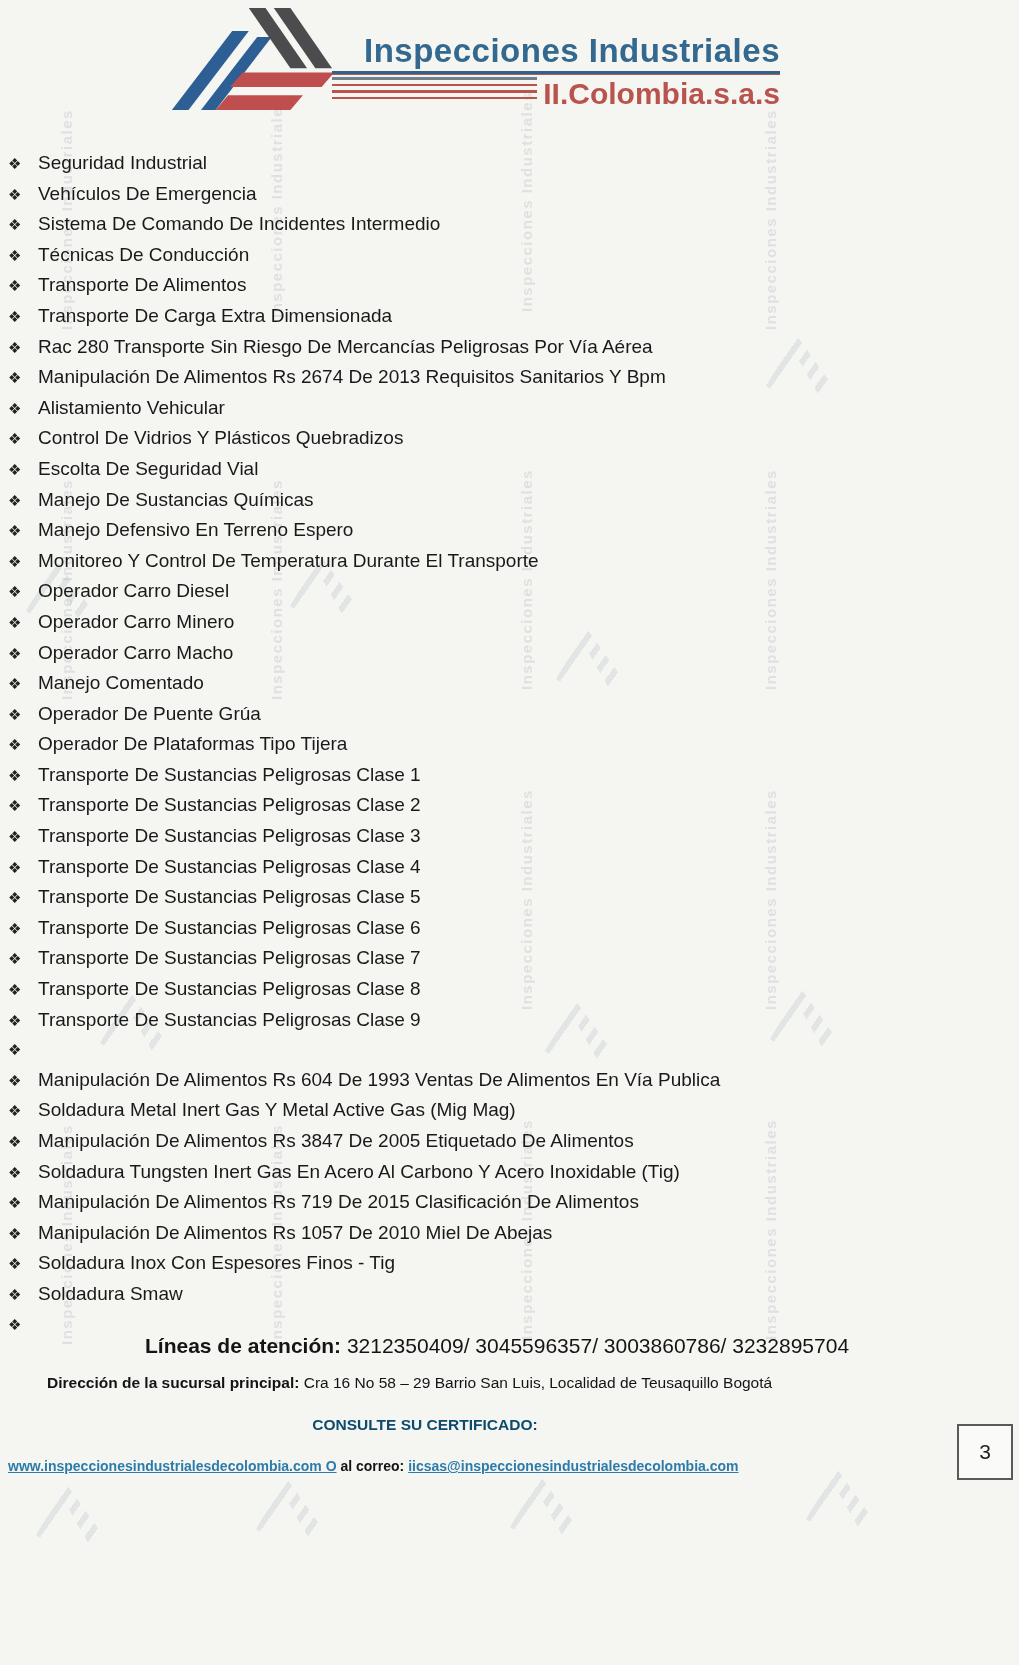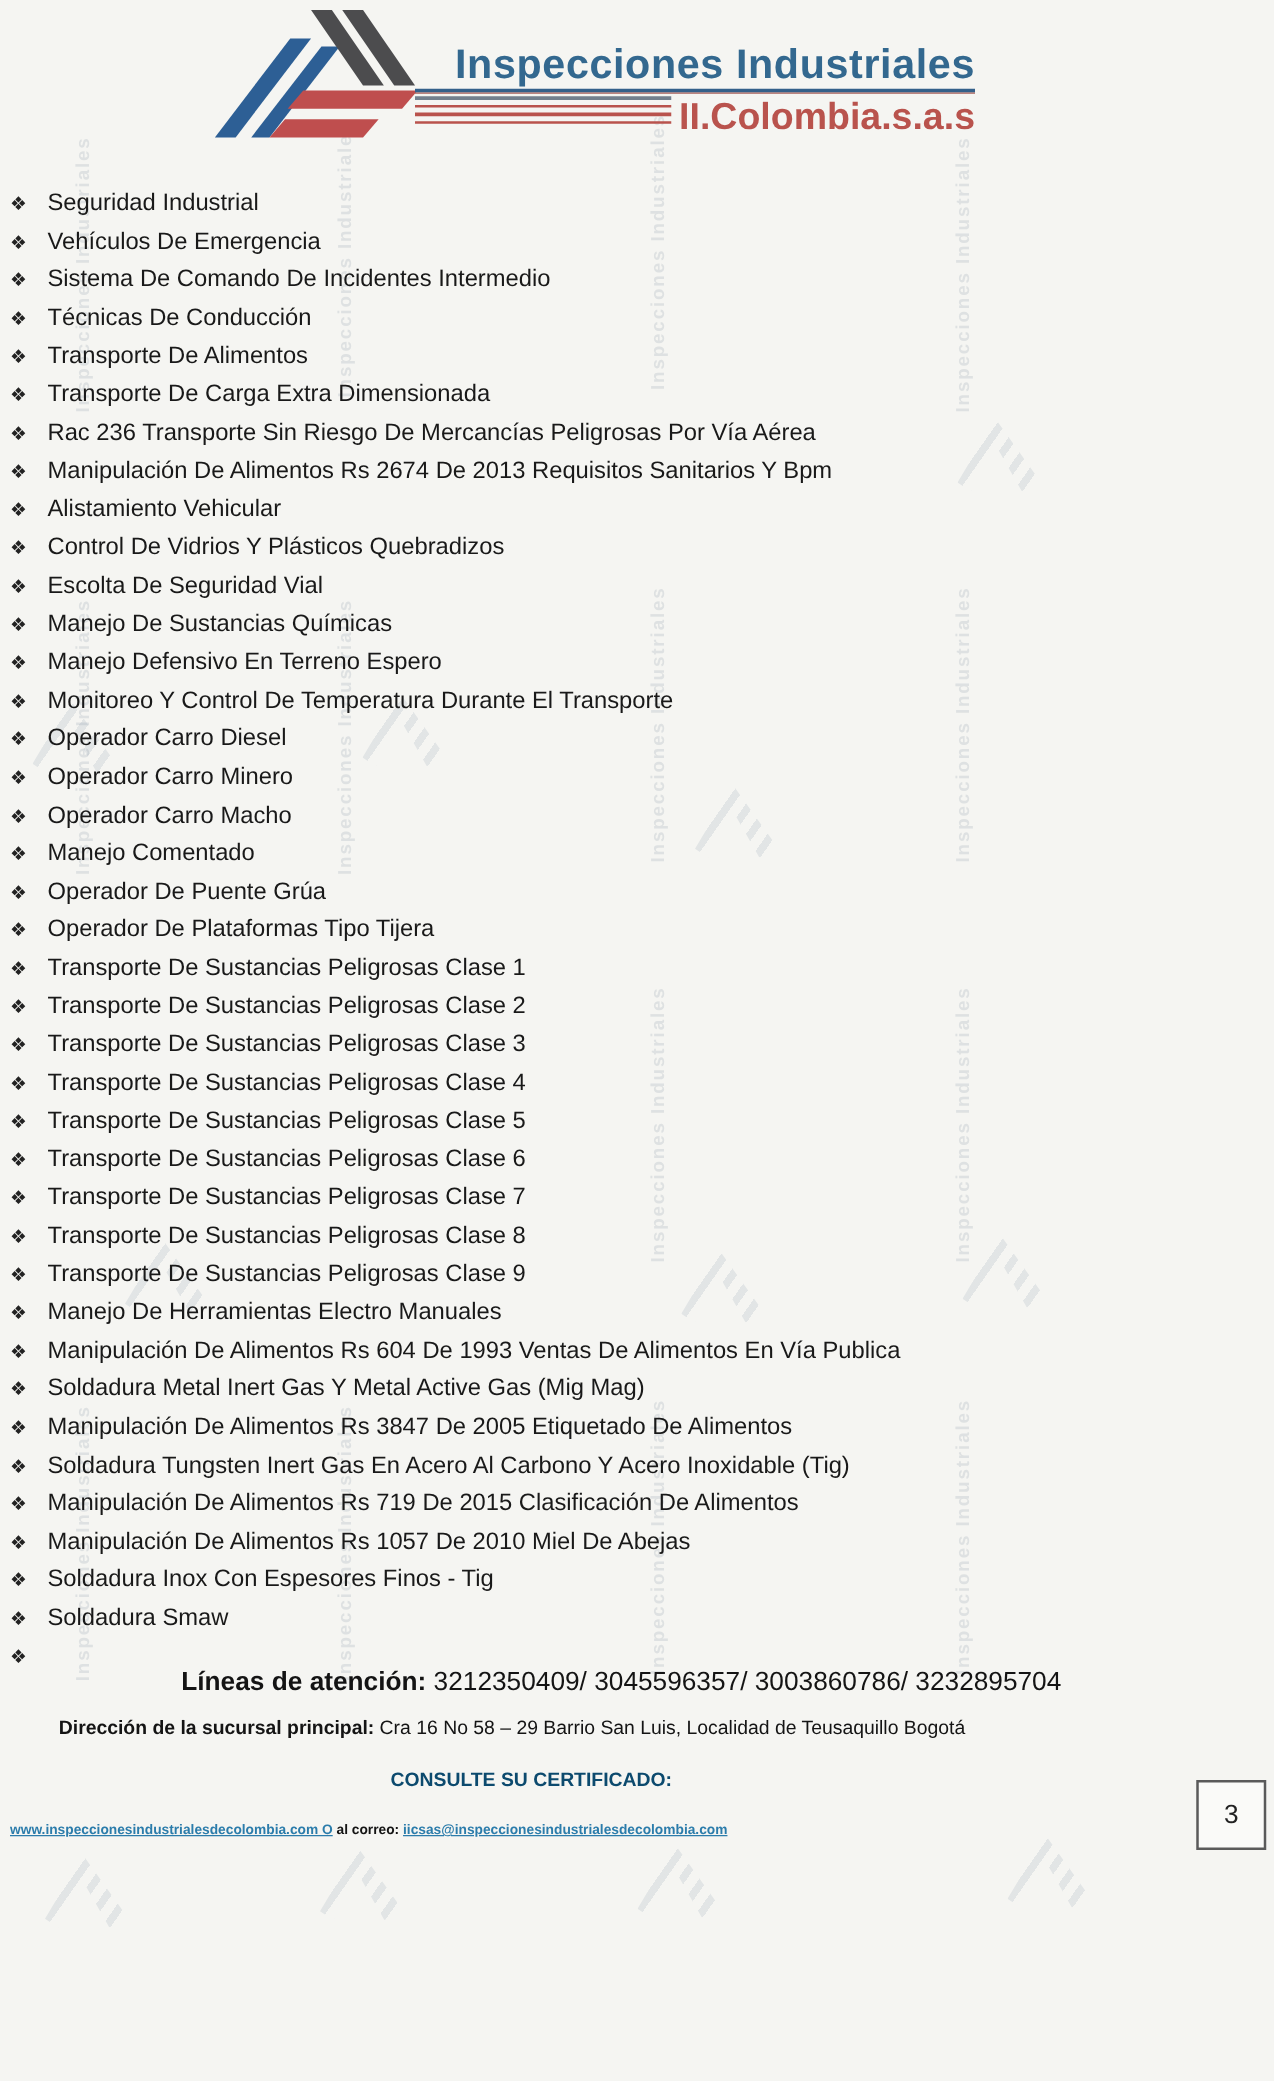--- a/index.html
+++ b/index.html
@@ -51,21 +51,21 @@
     position:absolute;top:148px;left:8px;z-index:1;
     margin:0;padding:0;list-style:none;width:980px;
   }
   .courses li{display:flex;align-items:baseline;line-height:29.6px;font-size:19px;color:#191919;}
   .courses .bullet{flex:0 0 30px;font-size:15px;color:#222;}
   .courses .item-text{white-space:nowrap;}
   
   .f-lines{position:absolute;top:1334px;left:145px;z-index:1;font-size:21px;color:#141414;}
   .f-address{position:absolute;top:1374px;left:47px;z-index:1;font-size:15.5px;color:#141414;}
   .f-cert{position:absolute;top:1416px;left:0;width:850px;z-index:1;text-align:center;font-weight:bold;font-size:15.5px;color:#0c4a6e;}
-  .f-links{position:absolute;top:1458px;left:8px;z-index:1;font-size:11px;font-weight:bold;color:#141414;}
+  .f-links{position:absolute;top:1458px;left:8px;z-index:1;font-size:14px;font-weight:bold;color:#141414;}
   .lbl{font-weight:bold;}
   .link{color:#2b7cab;text-decoration:underline;cursor:pointer;}
   .page-num{
     position:absolute;left:957px;top:1424px;z-index:1;
     width:52px;height:52px;border:2px solid #5a5a5a;background:#fafaf8;
     display:flex;align-items:center;justify-content:center;
     font-size:21px;color:#222;
   }
 </style>
 </head>
@@ -146,21 +146,21 @@
       <li>
         <span class="bullet">❖</span>
         <span class="item-text">Transporte De Alimentos</span>
       </li>
       <li>
         <span class="bullet">❖</span>
         <span class="item-text">Transporte De Carga Extra Dimensionada</span>
       </li>
       <li>
         <span class="bullet">❖</span>
-        <span class="item-text">Rac 236 Transporte Sin Riesgo De Mercancías Peligrosas Por Vía Aérea</span>
+        <span class="item-text">Rac 280 Transporte Sin Riesgo De Mercancías Peligrosas Por Vía Aérea</span>
       </li>
       <li>
         <span class="bullet">❖</span>
         <span class="item-text">Manipulación De Alimentos Rs 2674 De 2013 Requisitos Sanitarios Y Bpm</span>
       </li>
       <li>
         <span class="bullet">❖</span>
         <span class="item-text">Alistamiento Vehicular</span>
       </li>
       <li>
@@ -238,21 +238,20 @@
       <li>
         <span class="bullet">❖</span>
         <span class="item-text">Transporte De Sustancias Peligrosas Clase 8</span>
       </li>
       <li>
         <span class="bullet">❖</span>
         <span class="item-text">Transporte De Sustancias Peligrosas Clase 9</span>
       </li>
       <li>
         <span class="bullet">❖</span>
-        <span class="item-text">Manejo De Herramientas Electro Manuales</span>
       </li>
       <li>
         <span class="bullet">❖</span>
         <span class="item-text">Manipulación De Alimentos Rs 604 De 1993 Ventas De Alimentos En Vía Publica</span>
       </li>
       <li>
         <span class="bullet">❖</span>
         <span class="item-text">Soldadura Metal Inert Gas Y Metal Active Gas (Mig Mag)</span>
       </li>
       <li>

